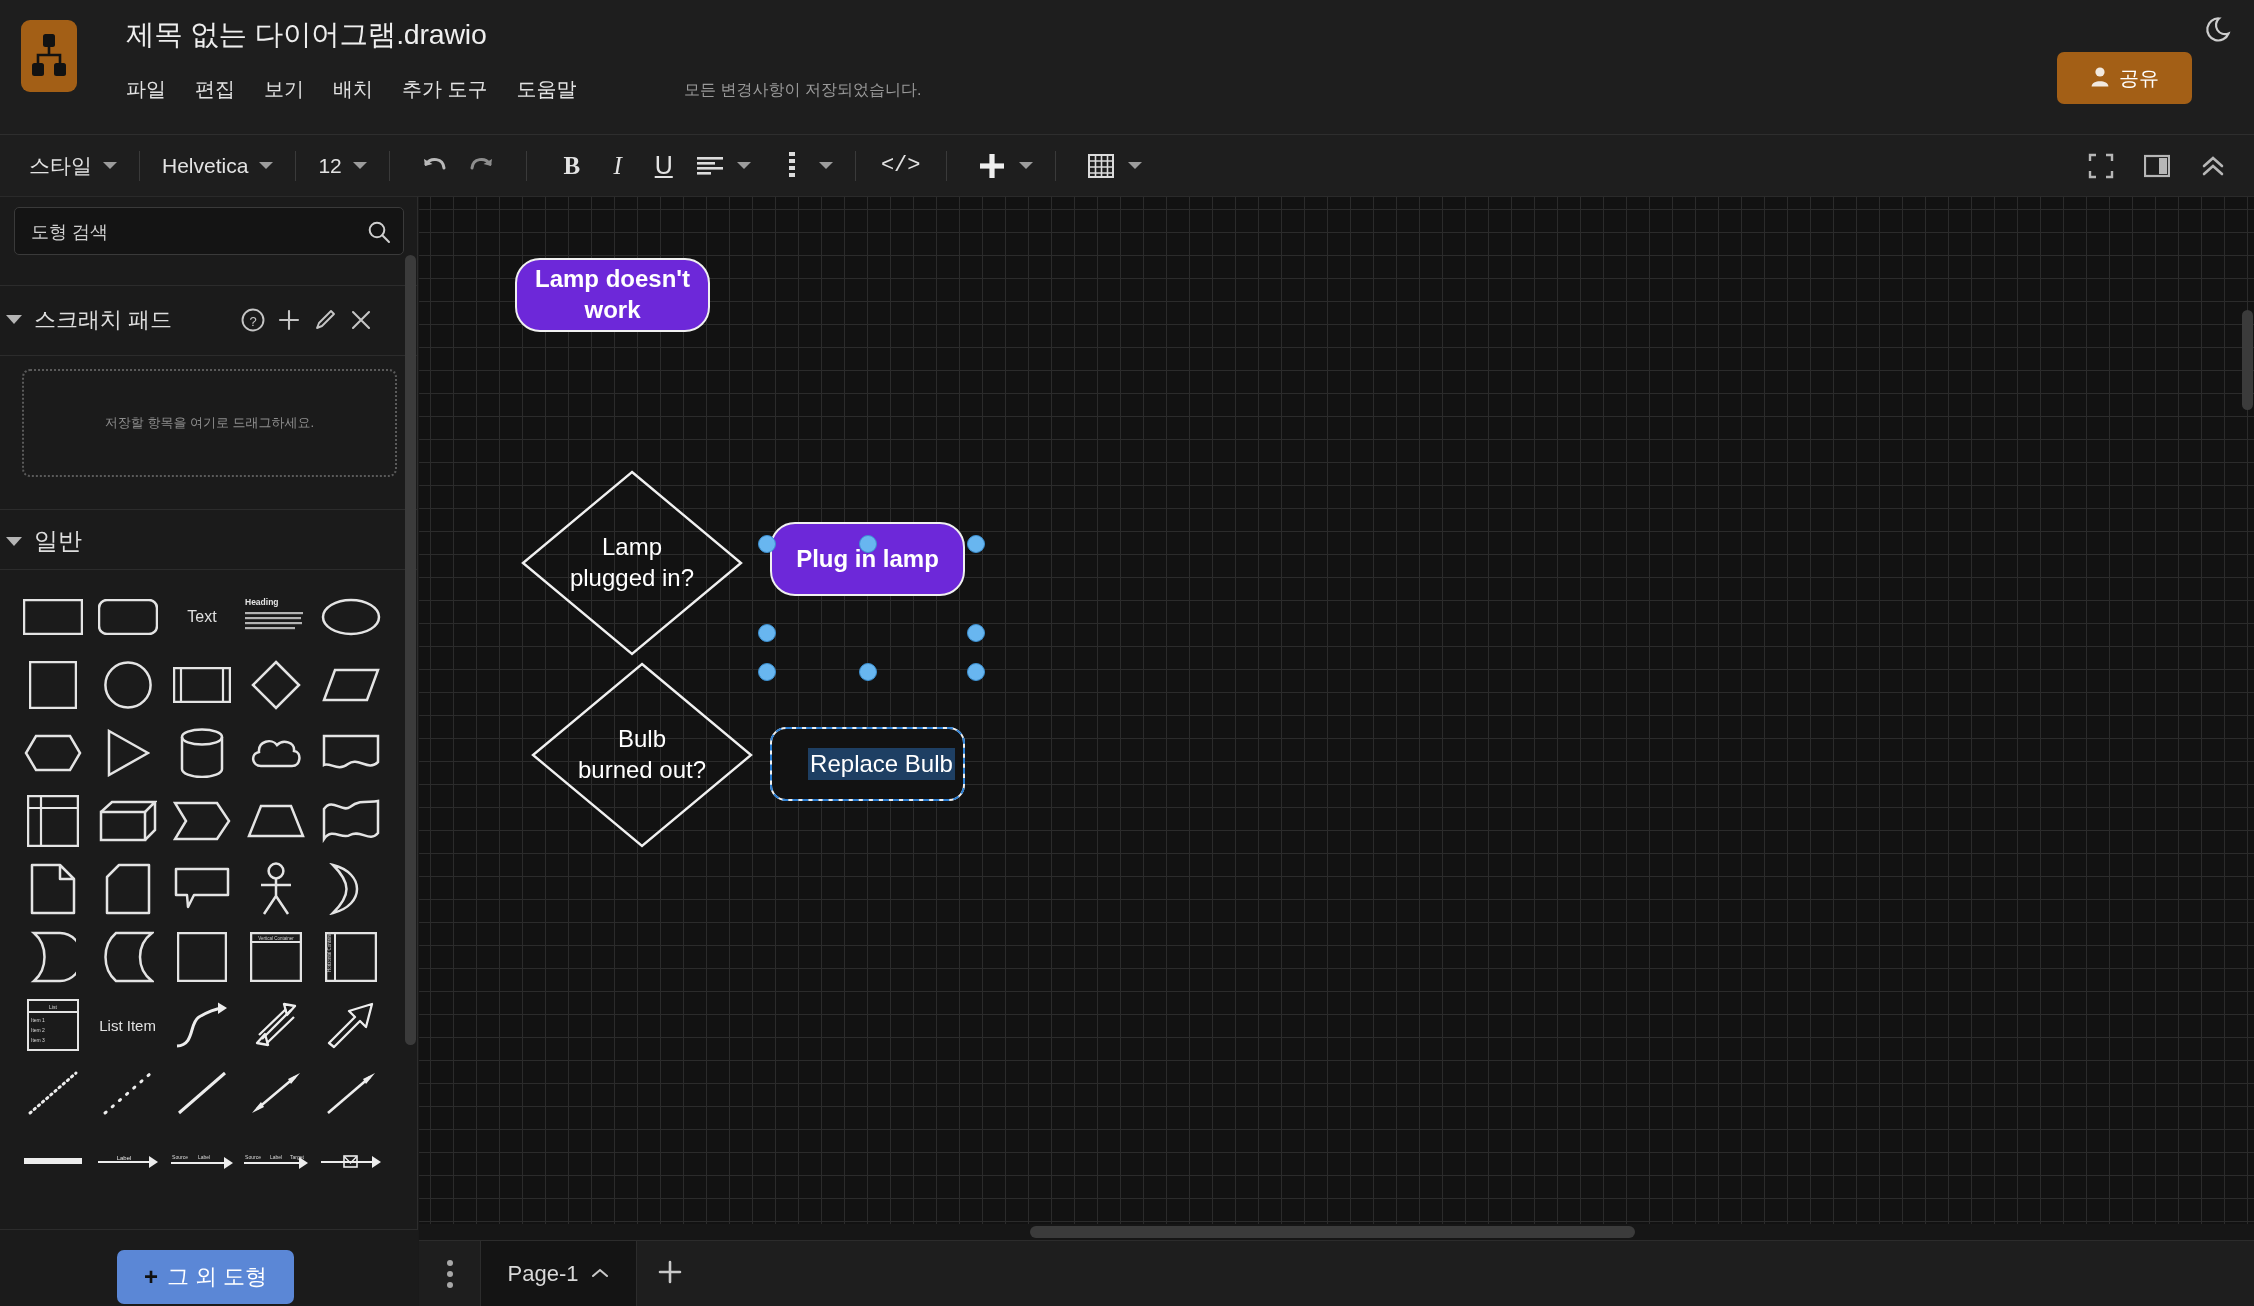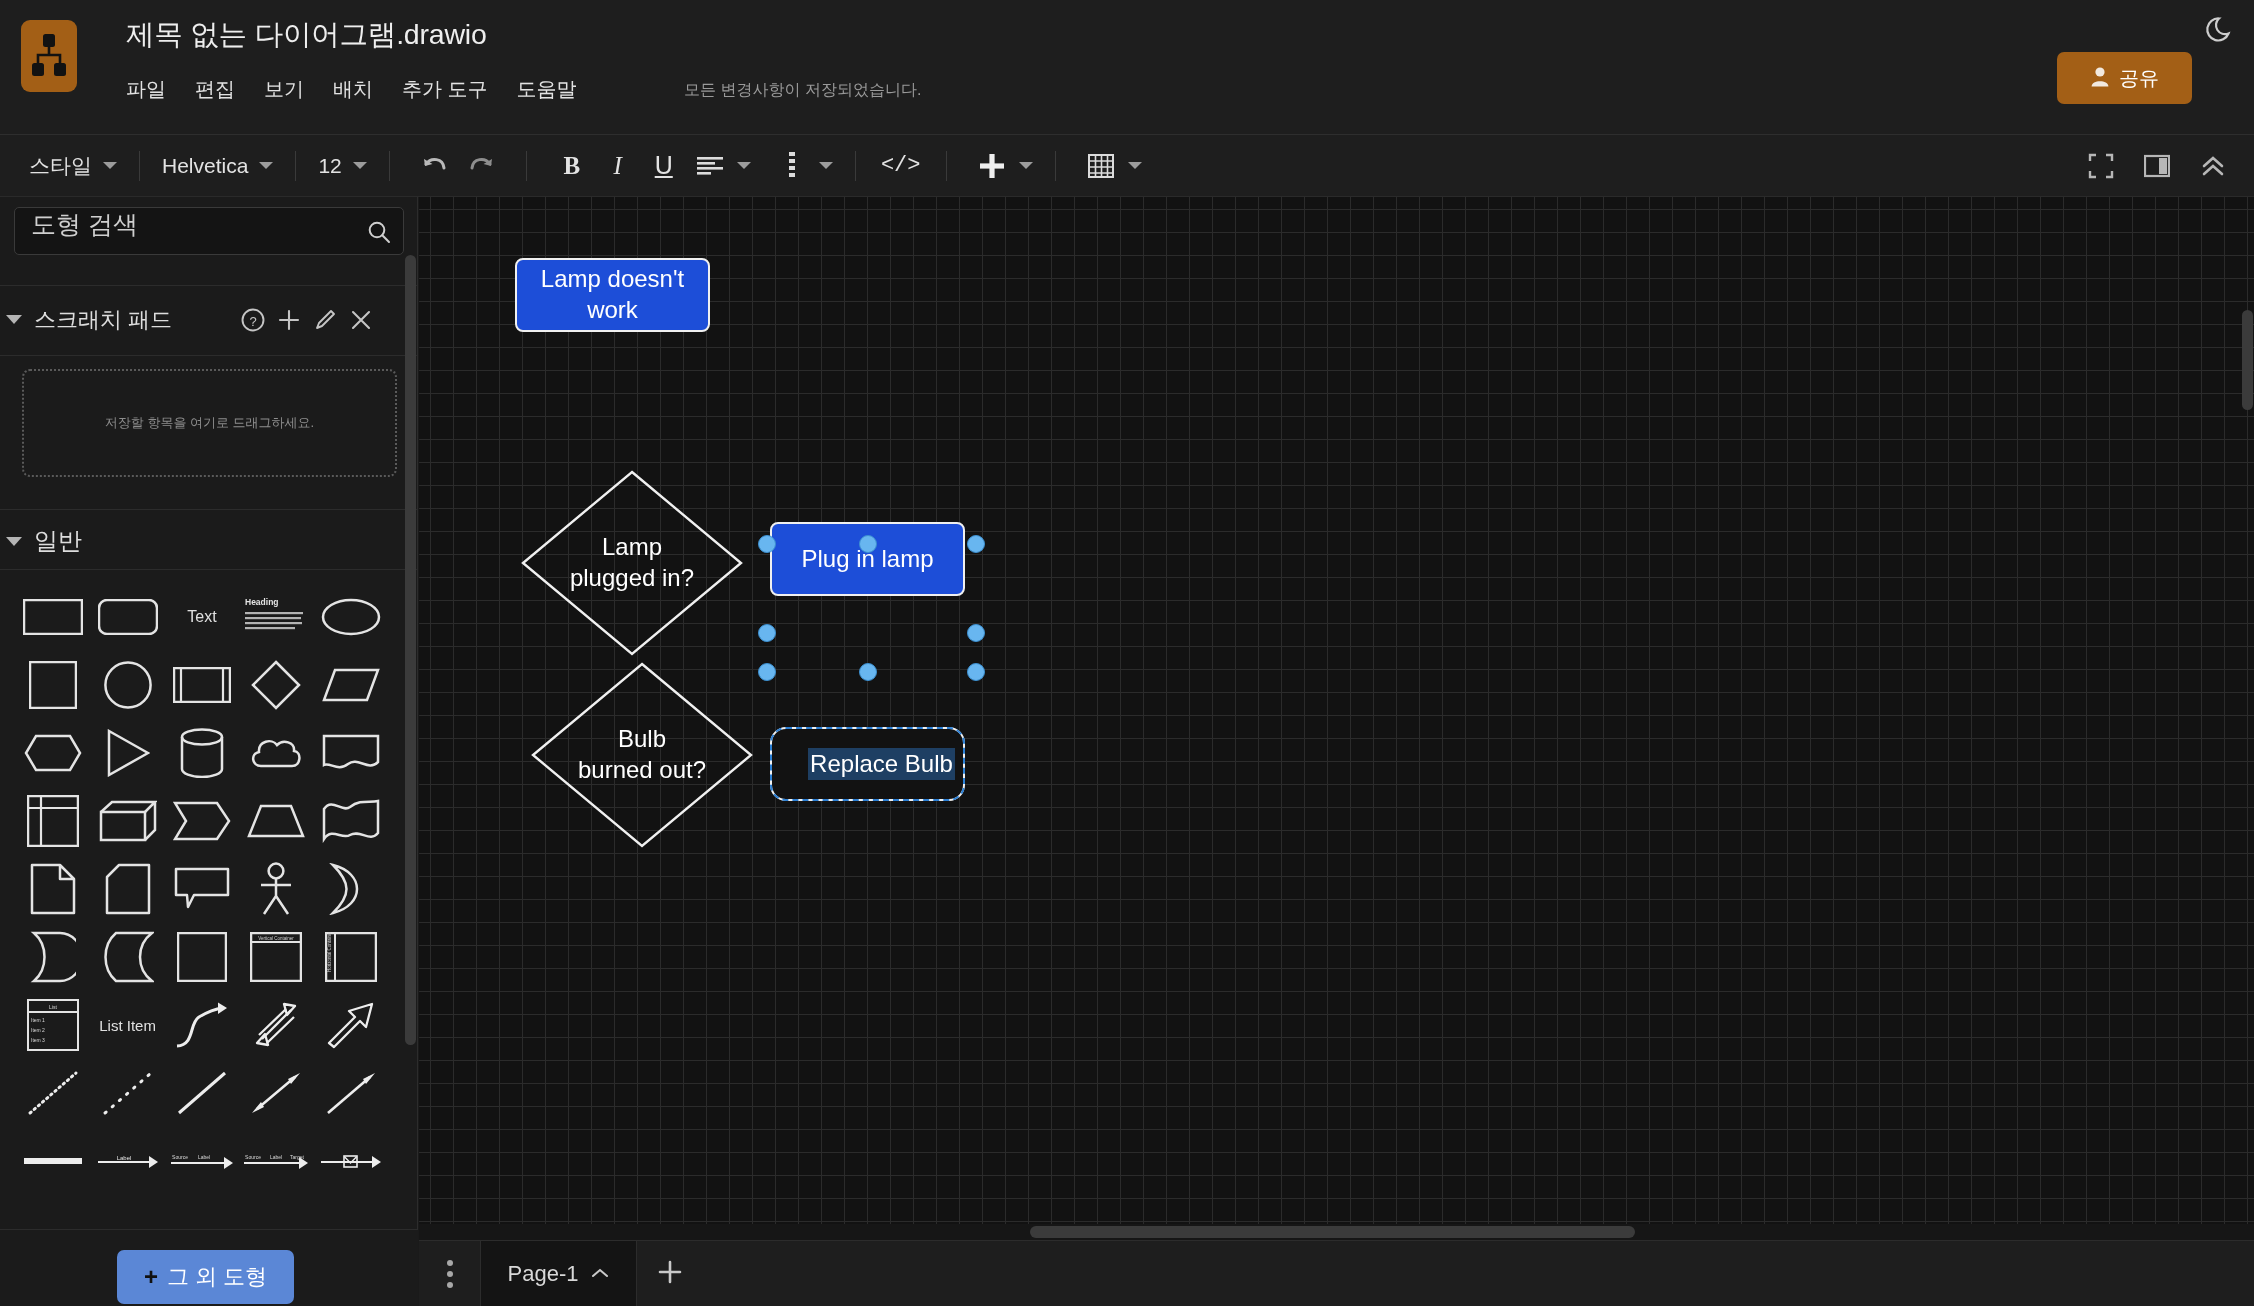--- a/index.html
+++ b/index.html
@@ -73,21 +73,21 @@
   
   #sidebar {
     position: absolute; left: 0; top: 197px; width: 418px; height: 1109px;
     background: #1b1b1b; border-right: 1px solid #2c2c2c; overflow: hidden;
   }
   #search-wrap {
     position: absolute; left: 14px; top: 10px; width: 390px; height: 48px;
     background: #141414; border: 1px solid #3a3a3a; border-radius: 5px;
   }
   #search-input-text {
-    position: absolute; left: 16px; top: 0; font-size: 25px; color: #cfcfcf; white-space: nowrap;
+    position: absolute; left: 16px; top: 12px; font-size: 18px; color: #cfcfcf; white-space: nowrap;
   }
   #search-icon-btn { position: absolute; right: 12px; top: 12px; cursor: pointer; }
 
   .sb-sep { position: absolute; left: 0; width: 418px; height: 1px; background: #2c2c2c; }
 
   .sb-section-title {
     position: absolute; font-size: 21px; color: #dddddd; white-space: nowrap;
   }
   .sb-arrow {
     position: absolute; width: 0; height: 0;
@@ -147,21 +147,21 @@
       linear-gradient(to right, #3a3a3a 1px, transparent 1px),
       linear-gradient(to bottom, #3a3a3a 1px, transparent 1px);
     background-size: 23px 23px, 23px 23px, 115px 115px, 115px 115px;
     background-position: 11px 12px, 11px 12px, 11px 12px, 11px 12px;
   }
   .node {
     position: absolute; display: flex; align-items: center; justify-content: center;
     text-align: center; color: #ffffff; font-size: 24px; line-height: 1.28;
   }
   .node-rounded {
-    border: 2px solid #f0f0f0; border-radius: 8px; background: #1d4ed8;
+    border: 2px solid #f0f0f0; border-radius: 25px; background: #6d28d9; font-weight: bold;
   }
   .node-diamond { background: transparent; }
   .node-diamond svg { position: absolute; left: 0; top: 0; }
   .node-diamond .dlabel { position: relative; z-index: 2; }
 
   
   #node-replace-bulb {
     border: 2px solid #f0f0f0; border-radius: 16px; background: #121212;
   }
   #node-replace-bulb .selbox {

